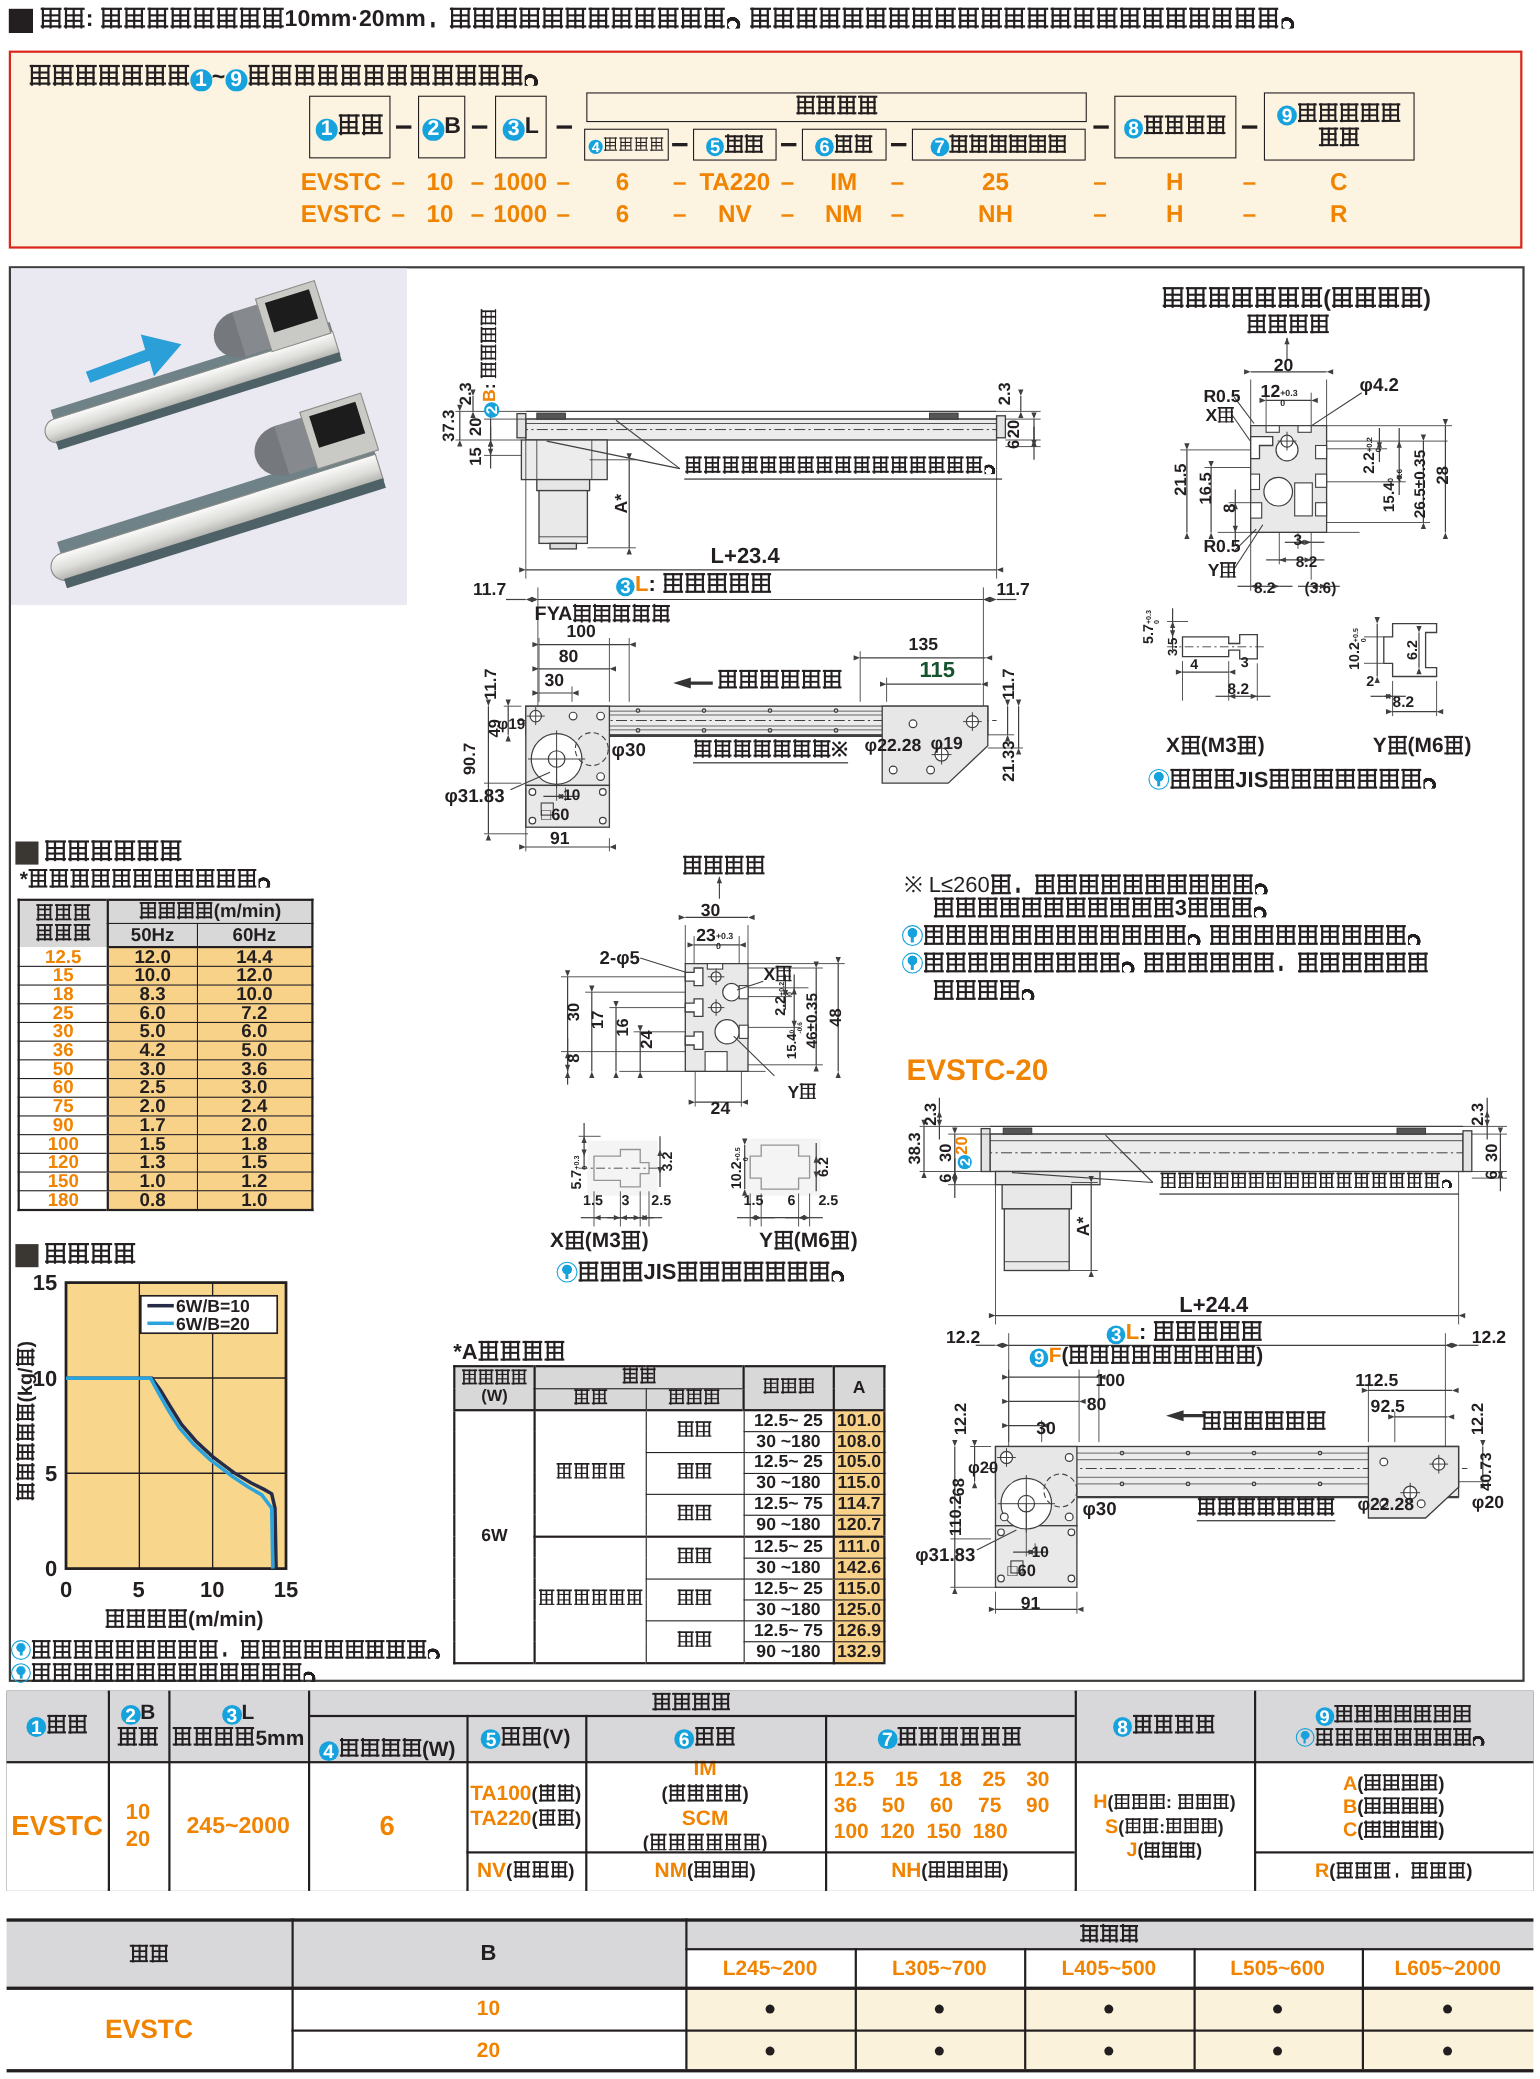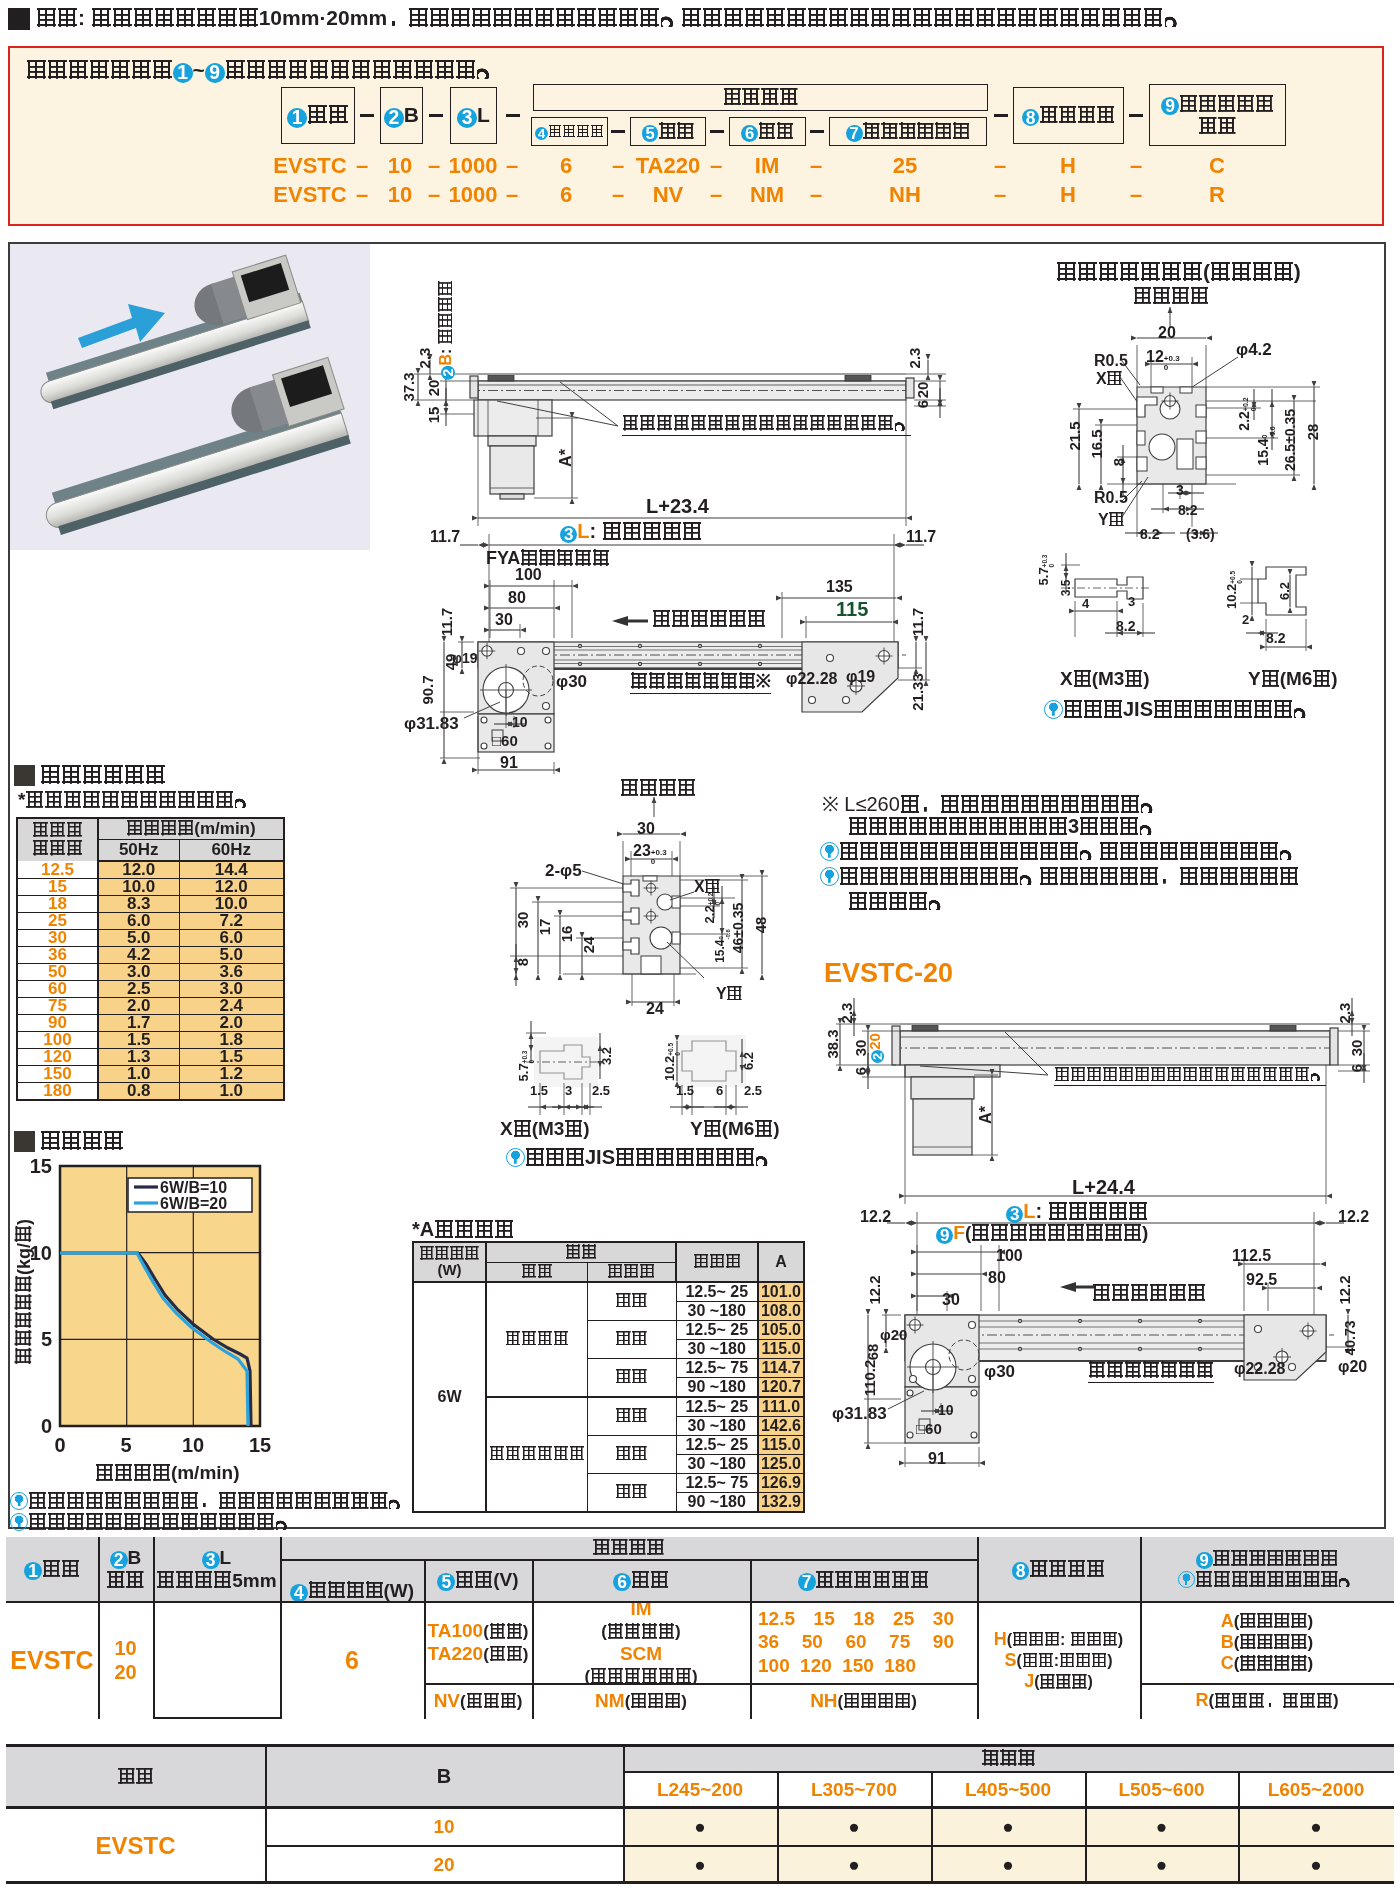--- a/index.html
+++ b/index.html
@@ -1132,20 +1132,23 @@
     </div>
 <div class="abs" style="left:1140px;top:1537px;width:254px;height:65px;background:#d8d8da;display:flex;align-items:center;justify-content:center;text-align:center;font-size:18px;font-weight:700;">
       <div style="width:100%;line-height:1.18"><span class="n">9</span><i class="c"></i><i class="c"></i><i class="c"></i><i class="c"></i><i class="c"></i><i class="c"></i><i class="c"></i><br><span class="q"></span><i class="c"></i><i class="c"></i><i class="c"></i><i class="c"></i><i class="c"></i><i class="c"></i><i class="c"></i><i class="c"></i><i class="cd"></i></div>
     </div>
 <div class="abs" style="left:6px;top:1602px;width:92px;height:117px;background:#fff;display:flex;align-items:center;justify-content:center;text-align:center;font-size:19px;font-weight:700;">
       <div style="width:100%;line-height:1.18"><span style="color:#f08300"><span style="font-size:25px;letter-spacing:0px">EVSTC</span></span></div>
     </div>
 <div class="abs" style="left:98px;top:1602px;width:55px;height:117px;background:#fff;display:flex;align-items:center;justify-content:center;text-align:center;font-size:20px;font-weight:700;">
       <div style="width:100%;line-height:1.18"><span style="color:#f08300">10<br>20</span></div>
     </div>
+<div class="abs" style="left:153px;top:1602px;width:127px;height:117px;background:#fff;display:flex;align-items:center;justify-content:center;text-align:center;font-size:21px;font-weight:700;">
+      <div style="width:100%;line-height:1.18"><span style="color:#f08300">245~2000</span></div>
+    </div>
 <div class="abs" style="left:280px;top:1602px;width:144px;height:117px;background:#fff;display:flex;align-items:center;justify-content:center;text-align:center;font-size:19px;font-weight:700;">
       <div style="width:100%;line-height:1.18"><span style="color:#f08300"><span style="font-size:25px">6</span></span></div>
     </div>
 <div class="abs" style="left:424px;top:1602px;width:108px;height:81px;background:#fff;display:flex;align-items:center;justify-content:center;text-align:center;font-size:19px;font-weight:700;white-space:nowrap;">
       <div style="width:100%;line-height:1.18"><span style="color:#f08300">TA100</span><span style="font-size:17px">(<i class="c"></i><i class="c"></i>)</span><br><span style="color:#f08300">TA220</span><span style="font-size:17px">(<i class="c"></i><i class="c"></i>)</span></div>
     </div>
 <div class="abs" style="left:424px;top:1683px;width:108px;height:36px;background:#fff;display:flex;align-items:center;justify-content:center;text-align:center;font-size:19px;font-weight:700;">
       <div style="width:100%;line-height:1.18"><span style="color:#f08300">NV</span><span style="font-size:17px">(<i class="c"></i><i class="c"></i><i class="c"></i>)</span></div>
     </div>
 <div class="abs" style="left:532px;top:1602px;width:218px;height:81px;background:#fff;display:flex;align-items:center;justify-content:center;text-align:center;font-size:19px;font-weight:700;line-height:1;">

